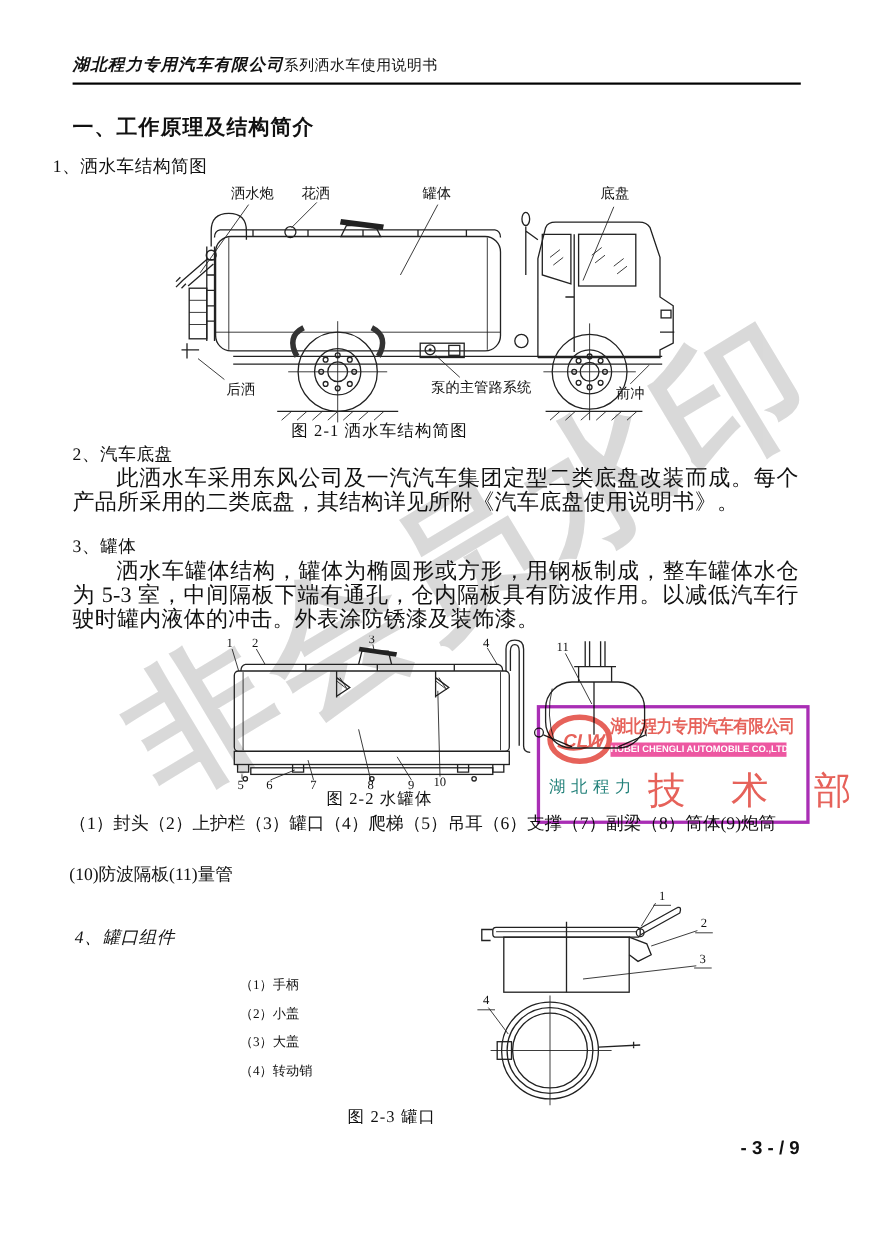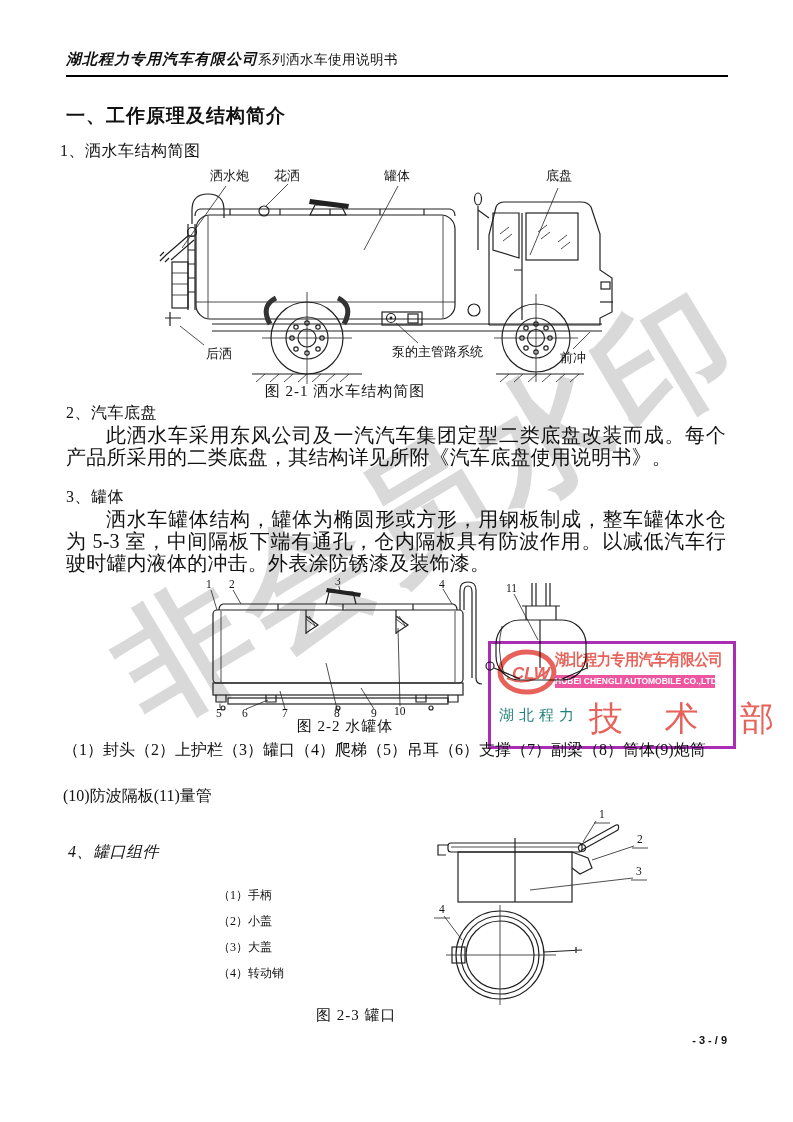--- a/index.html
+++ b/index.html
@@ -13,21 +13,21 @@
     font-size:132px;font-weight:bold;color:#b5b5b5;opacity:.5;
     white-space:nowrap;letter-spacing:8px;
     transform:rotate(-31deg);transform-origin:0 50%;
     pointer-events:none;
   }
   
   .hdr{position:absolute;left:66px;top:50px;width:662px;z-index:2;
        border-bottom:2px solid #000;padding-bottom:6px;white-space:nowrap;}
   .hdr .brand{font-size:15px;font-weight:bold;font-style:italic;letter-spacing:1px;}
   .hdr .series{font-size:13.5px;letter-spacing:.5px;}
-  .footer{position:absolute;right:66px;top:1034px;z-index:2;font-size:11px;
+  .footer{position:absolute;right:66px;top:1034px;z-index:2;font-size:17px;
           font-family:"Liberation Sans","DejaVu Sans",sans-serif;font-weight:bold;margin-left:34px;}
   
   .title{position:absolute;left:66px;top:103px;z-index:2;font-size:19px;font-weight:bold;letter-spacing:1px;}
   .h2{position:absolute;z-index:2;font-size:16px;letter-spacing:.5px;}
   .para{position:absolute;left:66px;width:660px;z-index:2;font-size:20px;line-height:22px;
         text-align:justify;text-indent:2em;letter-spacing:.2px;}
   .plist{position:absolute;left:63px;width:668px;z-index:2;font-size:16px;line-height:22px;}
   .cap{position:absolute;z-index:2;font-size:15px;letter-spacing:1px;}
   .items{position:absolute;left:218px;top:882px;z-index:2;font-size:12px;line-height:26px;}
   .items div{white-space:nowrap;}
@@ -57,21 +57,21 @@
 
 <div class="page">
 
   <div class="watermark">非会员水印</div>
 
   <div class="hdr">
     <span class="brand">湖北程力专用汽车有限公司</span><span class="series">系列洒水车使用说明书</span>
   </div>
 
   <div class="title">一、工作原理及结构简介</div>
-  <div class="h2" style="left:60px;top:141px;">1、洒水车结构简图</div>
+  <div class="h2" style="left:48px;top:141px;">1、洒水车结构简图</div>
 
   <div class="fig" style="left:152px;top:160px;">
     <svg width="480" height="225" viewBox="0 0 480 225">
 
       <g>
         <rect class="ln" x="44" y="55" width="259" height="104" rx="14"></rect>
         <path class="thin" d="M56,56 V158 M291,56 V158 M44,142 H303"></path>
         <path class="ln" d="M48,49 H298 M48,49 q-5,1 -5,7 M298,49 q5,1 5,7 M78,49 V55 M128,49 V55 M178,49 V55 M228,49 V55 M272,49 V55"></path>
         <path class="ln" d="M158,55 L163,45 H189 L194,55 Z"></path>
         <path class="solid" d="M158,39 L197,44 L196,49 L157,44 Z"></path>

